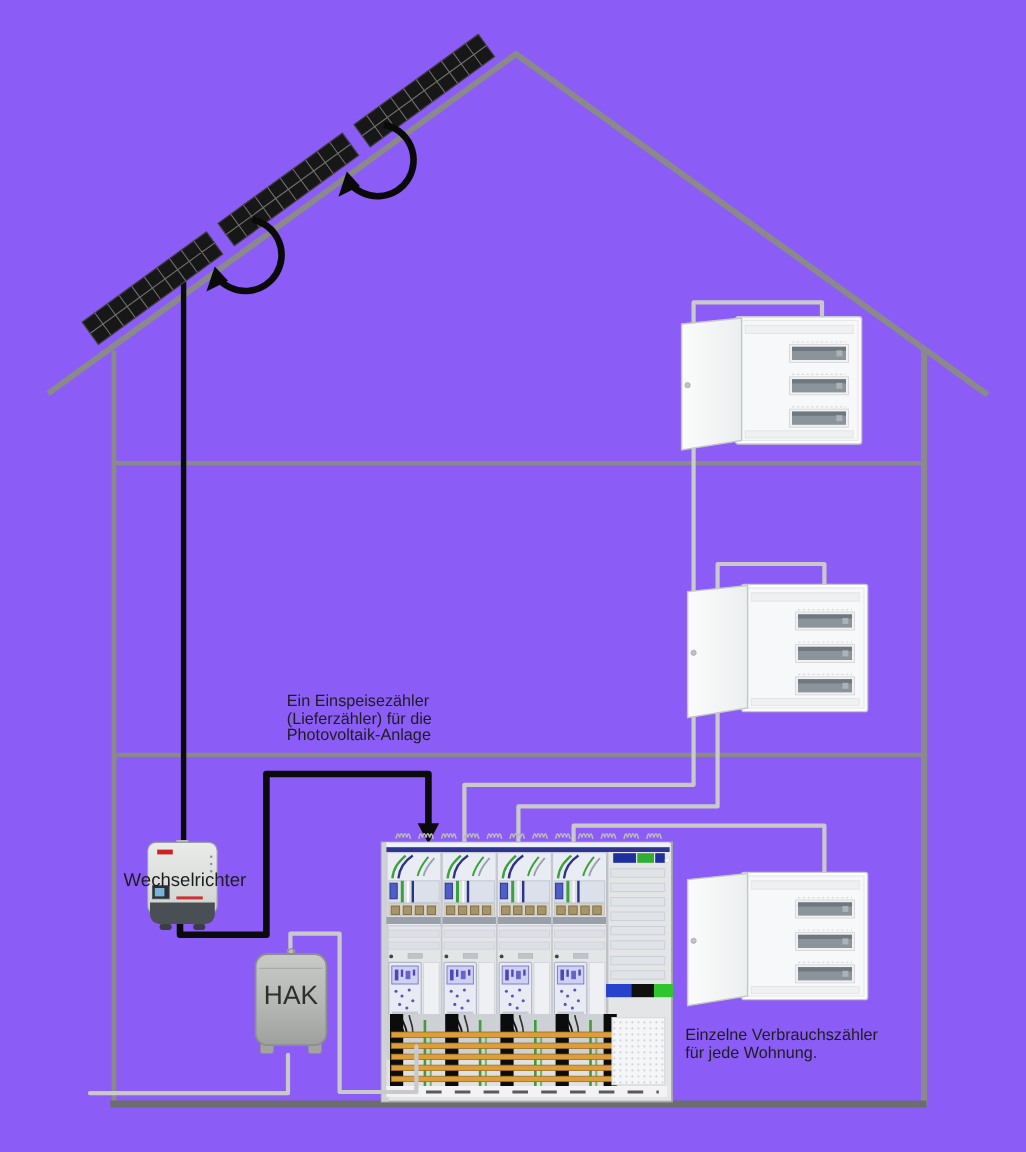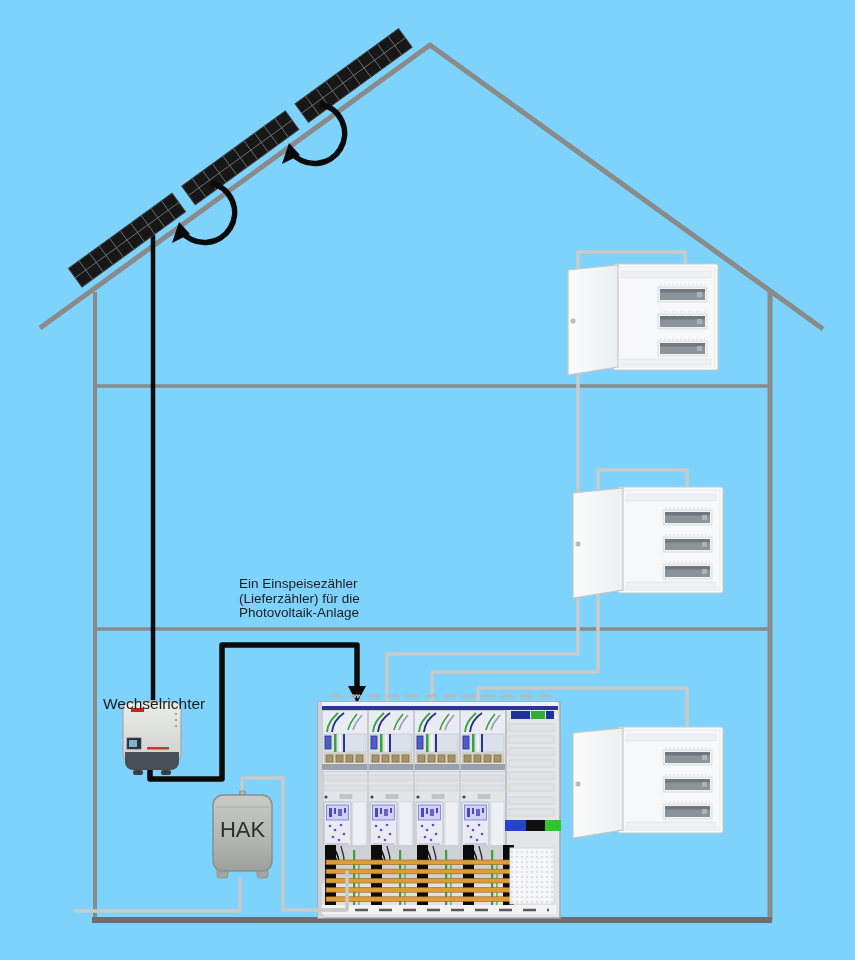--- a/index.html
+++ b/index.html
@@ -1,26 +1,26 @@
 <!DOCTYPE html>
 <html style="--house: #8a8a8a; --ground: #6d6d6d; --cable: #c9c9c9; --pvCable: #0b0b0b; --panel: #171717; --panelGrid: #6f6f6f; --navy: #2e3590; --orange: #dd9e3a; --green: #3aa23a; --blue: #1e2f9e; --blockGreen: #2fae33; --labelText: #1d1d1d;"><head>
 <meta charset="utf-8">
 <style>
   html,body{margin:0;padding:0;background:#ffffff;}
   #stage{
-    position:relative;width:855px;height:960px;background:#7dd3fc;overflow:hidden;
+    position:relative;width:855px;height:960px;background:#8b5cf6;overflow:hidden;
     font-family:"Liberation Sans", sans-serif;
   }
   #scene{position:absolute;left:0;top:0;}
   .lbl{
     position:absolute;color:var(--labelText,#1d1d1d);white-space:pre-line;
     font-family:"Liberation Sans", sans-serif;
   }
   #feed-label{left:239px;top:577px;font-size:13.5px;line-height:14.5px;}
-  #inverter-label{left:103px;top:695px;font-size:15.5px;}
+  #inverter-label{left:103px;top:725px;font-size:15.5px;}
   #hak-label{left:213px;top:817px;width:59px;text-align:center;font-size:22px;color:#2e2e2e;}
   #consumption-label{left:571px;top:855px;font-size:13.5px;line-height:15px;}
 
   .roof,.wall,.floor{stroke:var(--house,#8a8a8a);fill:none;}
   .groundline{stroke:var(--ground,#6d6d6d);fill:none;}
   .cable{stroke:var(--cable,#c9c9c9);stroke-width:3.5;fill:none;stroke-linejoin:round;stroke-linecap:round;}
   .pvcable{stroke:var(--pvCable,#0b0b0b);fill:none;stroke-linejoin:round;}
   .arrow-arc{stroke:#0a0a0a;stroke-width:5.5;fill:none;}
   .panelbody{fill:var(--panel,#171717);stroke:#3d3d3d;stroke-width:1;}
   .panelgrid{stroke:var(--panelGrid,#6f6f6f);stroke-width:0.9;fill:none;}
@@ -280,13 +280,15 @@
     <line x1="3" y1="12" x2="56" y2="12" stroke="#a8aba7" stroke-width="1"></line>
     <line x1="3" y1="61" x2="56" y2="61" stroke="#a8aba7" stroke-width="1"></line>
   </g>
 </svg>
 
 <div class="lbl" id="feed-label">Ein Einspeisezähler
 (Lieferzähler) für die
 Photovoltaik-Anlage</div>
 <div class="lbl" id="inverter-label">Wechselrichter</div>
 <div class="lbl" id="hak-label">HAK</div>
+<div class="lbl" id="consumption-label">Einzelne Verbrauchszähler
+für jede Wohnung.</div>
 </div>
 
 </body></html>

